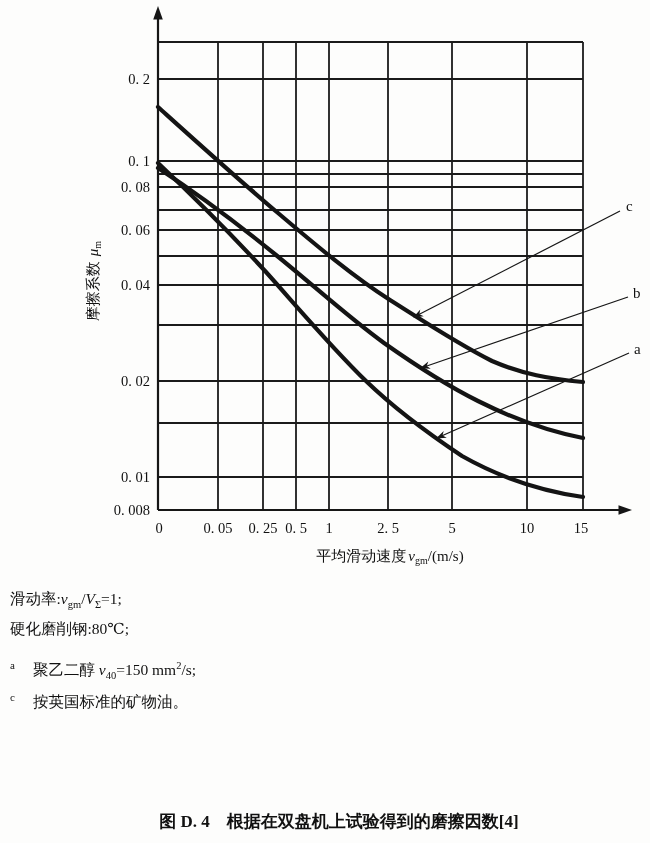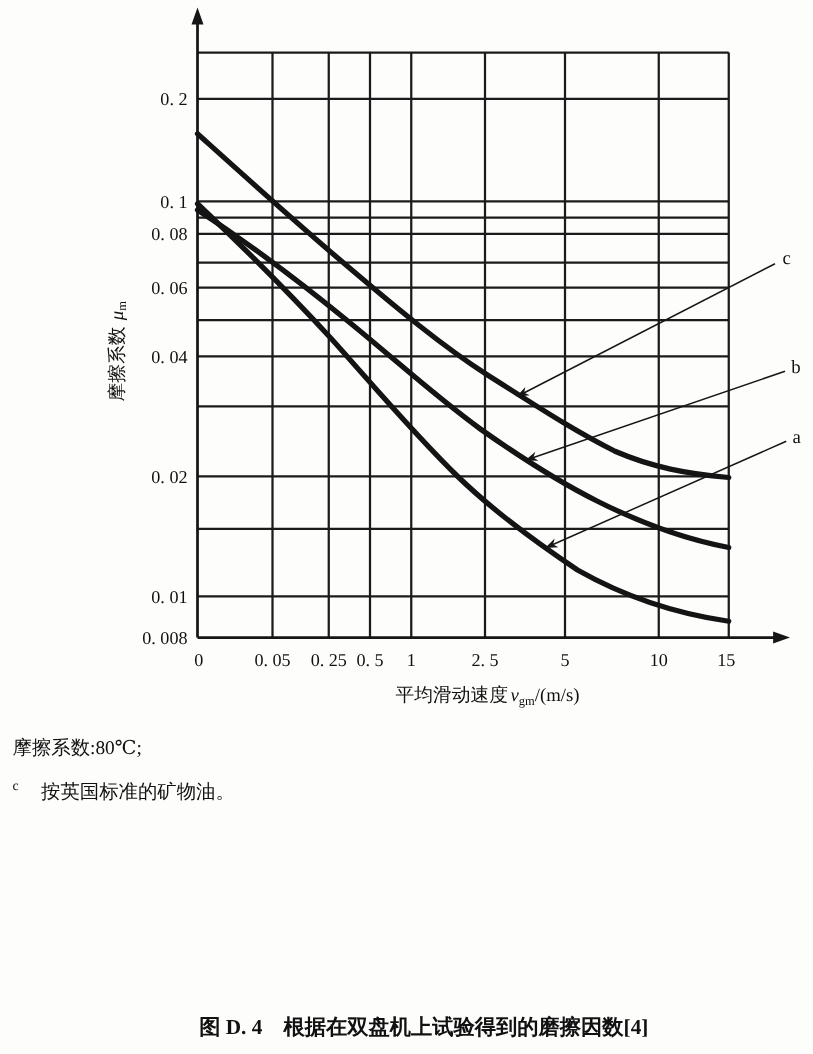--- a/index.html
+++ b/index.html
@@ -112,23 +112,29 @@
       <tspan>摩擦系数</tspan><tspan font-style="italic" dx="5">μ</tspan><tspan font-size="10" dy="3">m</tspan>
     </text>
 
     <text x="390" y="561" text-anchor="middle" font-size="15" fill="#111" font-family="Liberation Serif, DejaVu Serif, serif">
       <tspan>平均滑动速度</tspan><tspan font-style="italic" dx="2">v</tspan><tspan font-size="10" dy="3">gm</tspan><tspan dy="-3">/(m/s)</tspan>
     </text>
   </svg>
 
   <div class="notes">
     <div class="cond">
-      <span>摩擦系数:80℃;</span>
+      <span>滑动率:</span><span class="sym">v</span><sub>gm</sub><span>/</span><span class="sym">V</span><sub>Σ</sub><span>=1;</span>
+    </div>
+    <div class="cond">
+      <span>硬化磨削钢:80℃;</span>
     </div>
 
+    <div class="fnote" style="margin-top:6px;">
+      <span class="mk">a</span><span>聚乙二醇 </span><span class="sym">ν</span><sub>40</sub><span>=150 mm</span><sup class="unit">2</sup><span>/s;</span>
+    </div>
     <div class="fnote">
       <span class="mk">c</span><span>按英国标准的矿物油。</span>
     </div>
   </div>
 
   <div class="caption">图 D. 4　根据在双盘机上试验得到的磨擦因数[4]</div>
 
 </div>
 
 </body></html>

